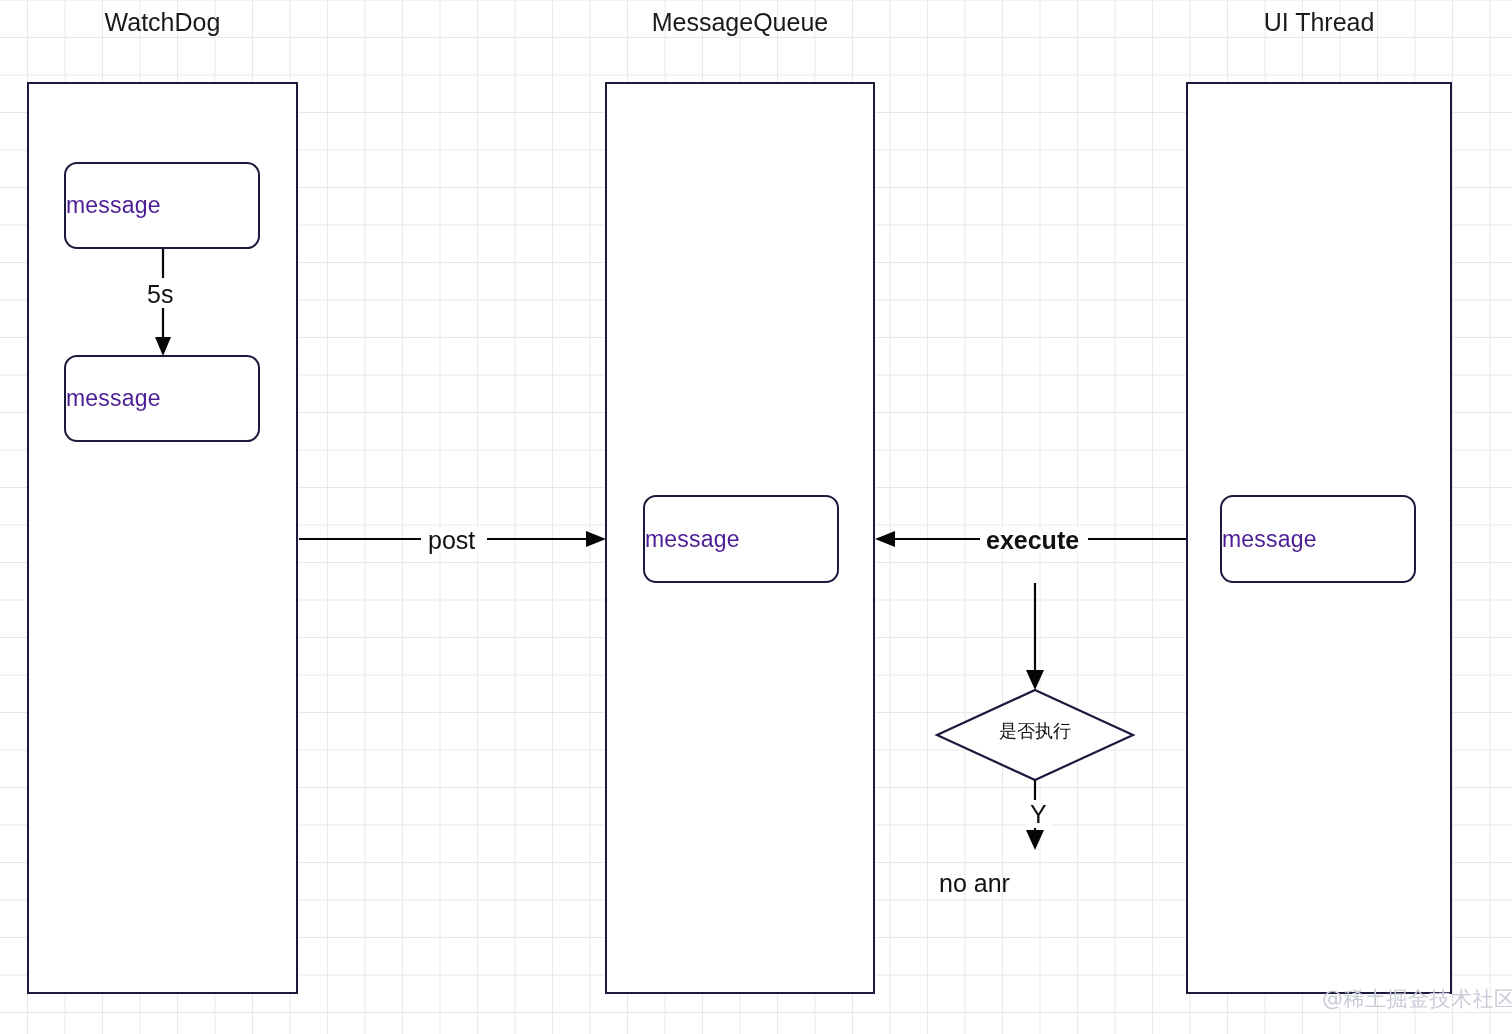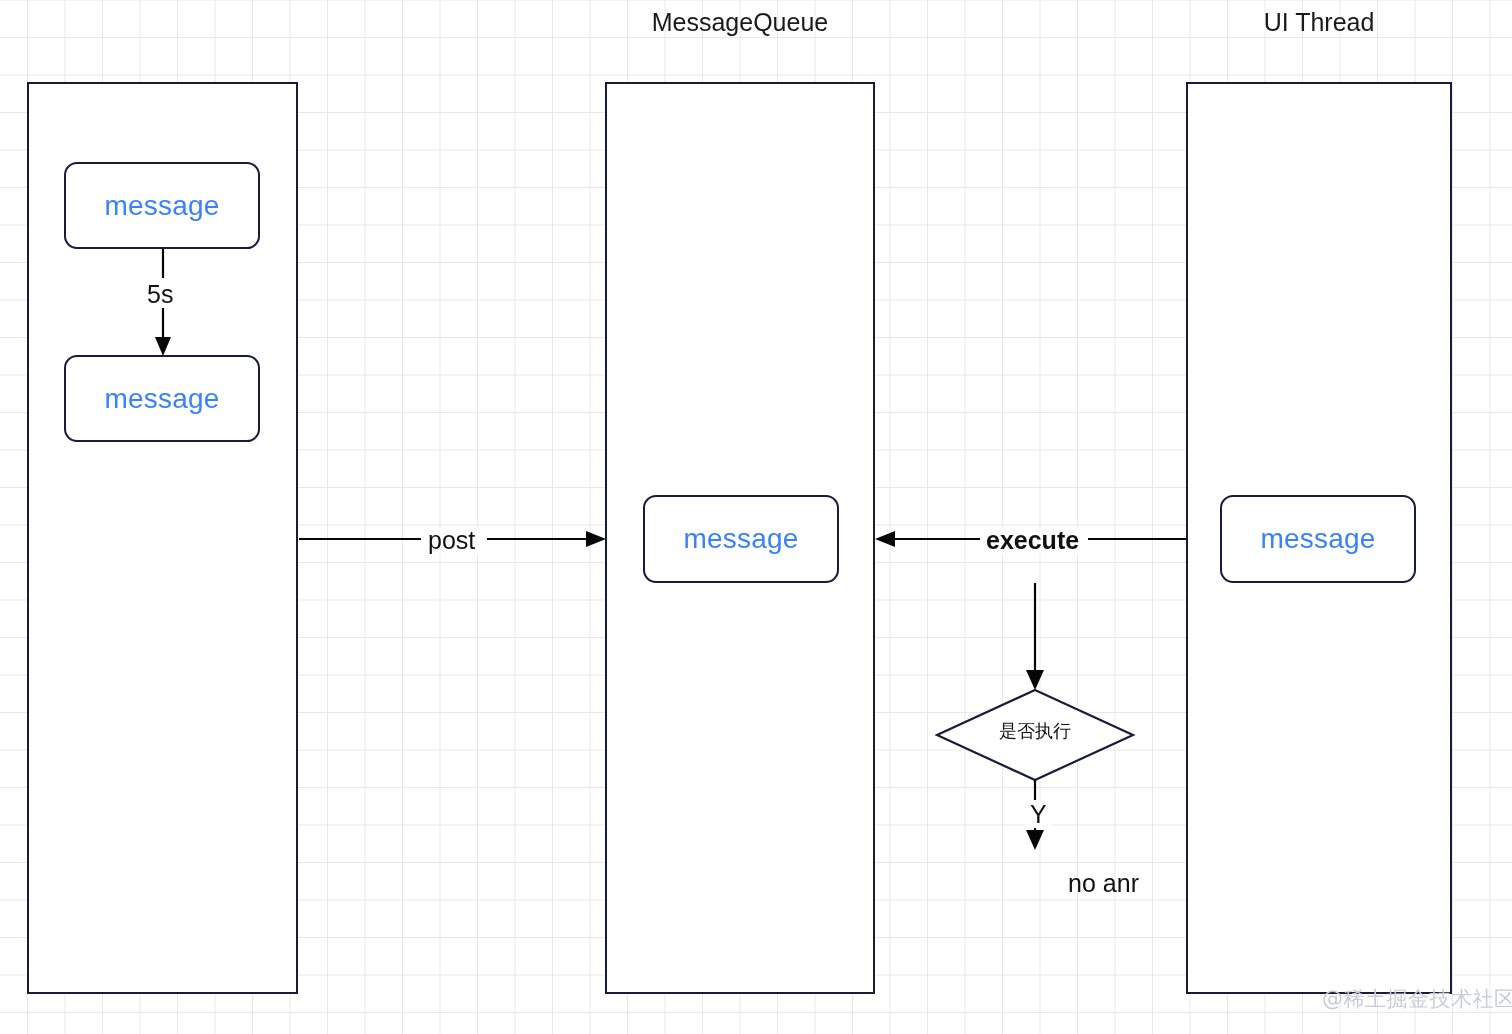--- a/index.html
+++ b/index.html
@@ -41,23 +41,22 @@
 
   
   .node {
     position: absolute;
     box-sizing: border-box;
     background: #ffffff;
     border: 2.2px solid #1a1a3c;
     border-radius: 13px;
     display: flex;
     align-items: center;
-    justify-content: center;
-    font-size: 28px;
-    color: #3b82f6;
+    font-size: 23px;
+    color: #4c1d95;
     letter-spacing: 0.2px;
   }
 
   
   #overlay {
     position: absolute;
     left: 0;
     top: 0;
     width: 1512px;
     height: 1034px;
@@ -106,20 +105,21 @@
     white-space: nowrap;
     font-family: "DejaVu Sans", "Liberation Sans", sans-serif;
     letter-spacing: 0.5px;
   }
 </style>
 </head>
 <body>
 
 <div id="canvas">
 
+  <div class="lane-title" style="left:27px; top:10px; width:271px;">WatchDog</div>
   <div class="lane-title" style="left:1186px; top:10px; width:266px;">UI Thread</div>
   <div class="lane-title" style="left:605px; top:10px; width:270px;">MessageQueue</div>
 
   <div class="lane" style="left:27px; top:82px; width:271px; height:912px;"></div>
   <div class="lane" style="left:605px; top:82px; width:270px; height:912px;"></div>
   <div class="lane" style="left:1186px; top:82px; width:266px; height:912px;"></div>
 
   <div class="node" style="left:64px; top:162px; width:196px; height:87px;">
     <span>message</span>
   </div>
@@ -170,17 +170,17 @@
   <div class="label" style="left:143px; top:281px;">5s</div>
 
   <div class="label" style="left:424px; top:527px;">post</div>
 
   <div class="label" style="left:982px; top:527px;font-weight:bold;">execute</div>
 
   <div class="label" style="left:1026px; top:801px;">Y</div>
 
   <div class="diamond-text" style="left:935px; top:722px; width:200px; text-align:center;">是否执行</div>
 
-  <div class="label plain" style="left:935px; top:870px; width:200px; text-align:right;">no anr</div>
+  <div class="label plain" style="left:935px; top:870px; width:200px; text-align:left;">no anr</div>
 
   <div class="watermark" style="left:1322px; top:985px;">@稀土掘金技术社区</div>
 
 </div>
 
 </body></html>

